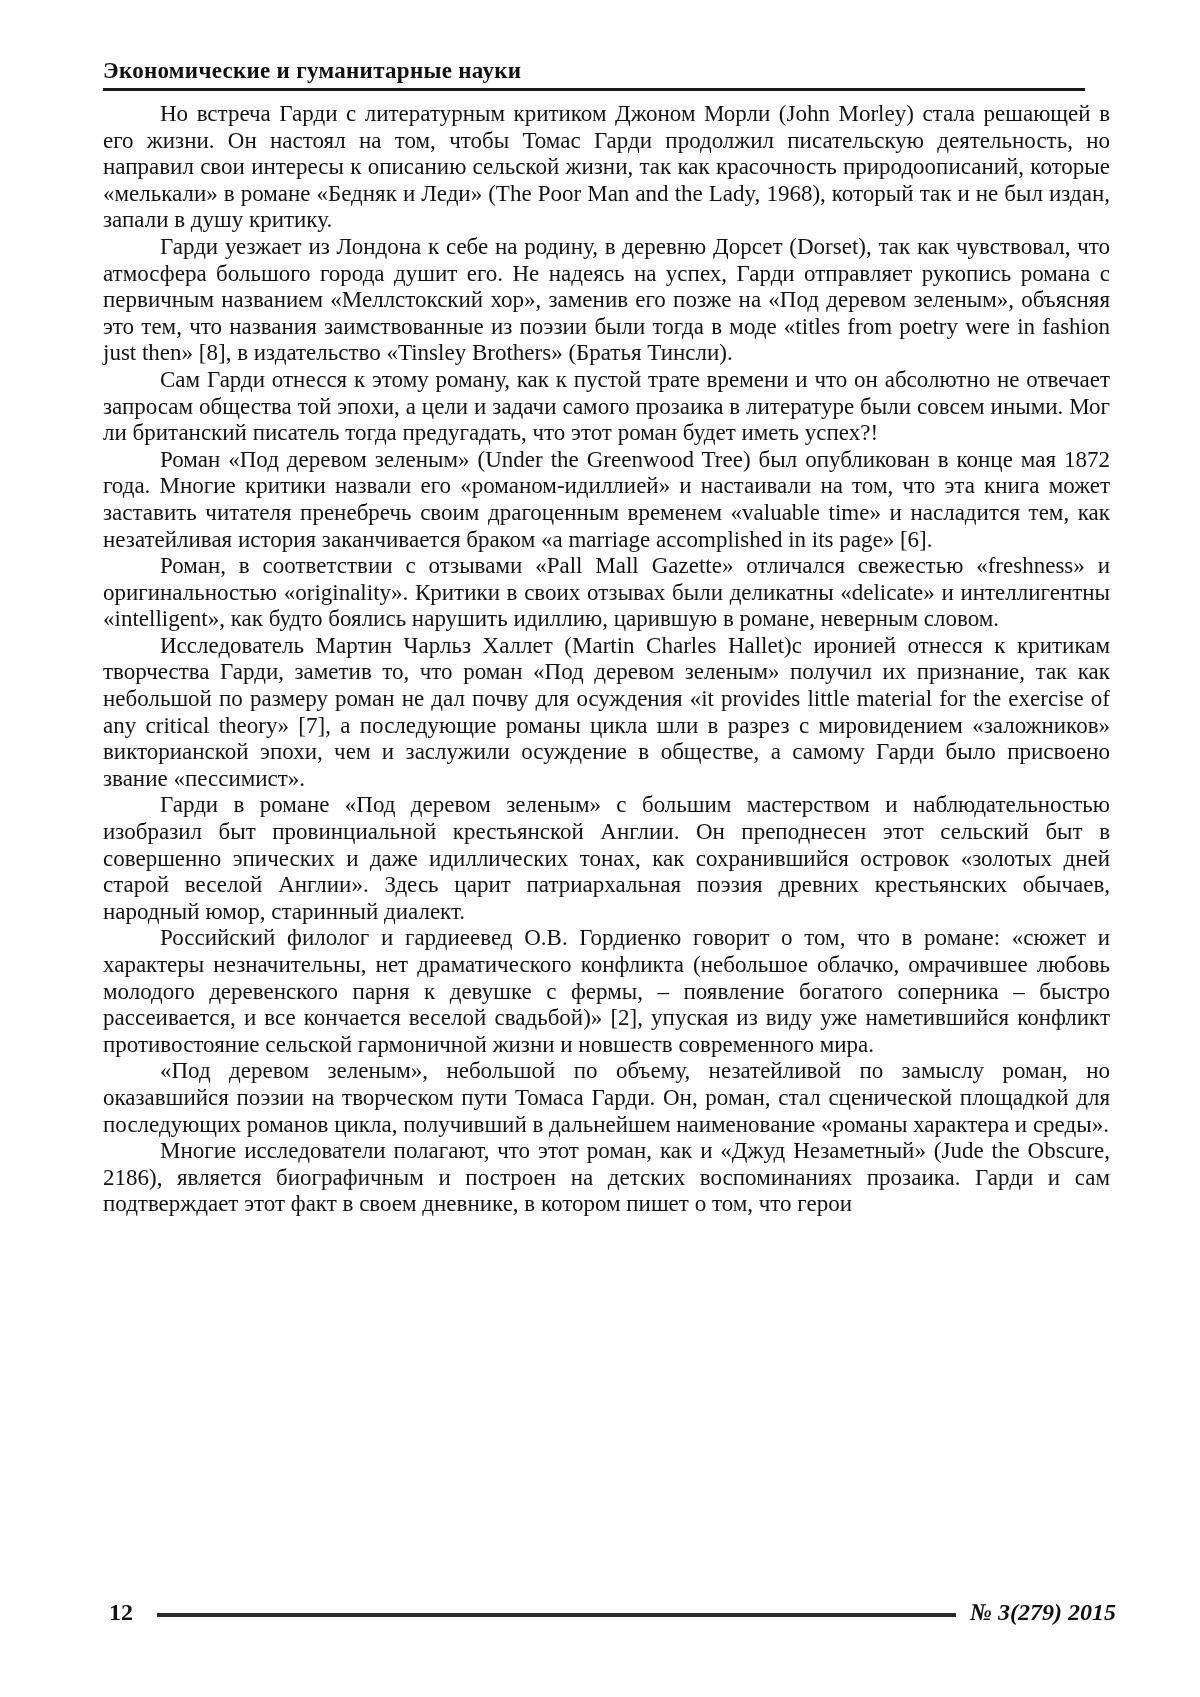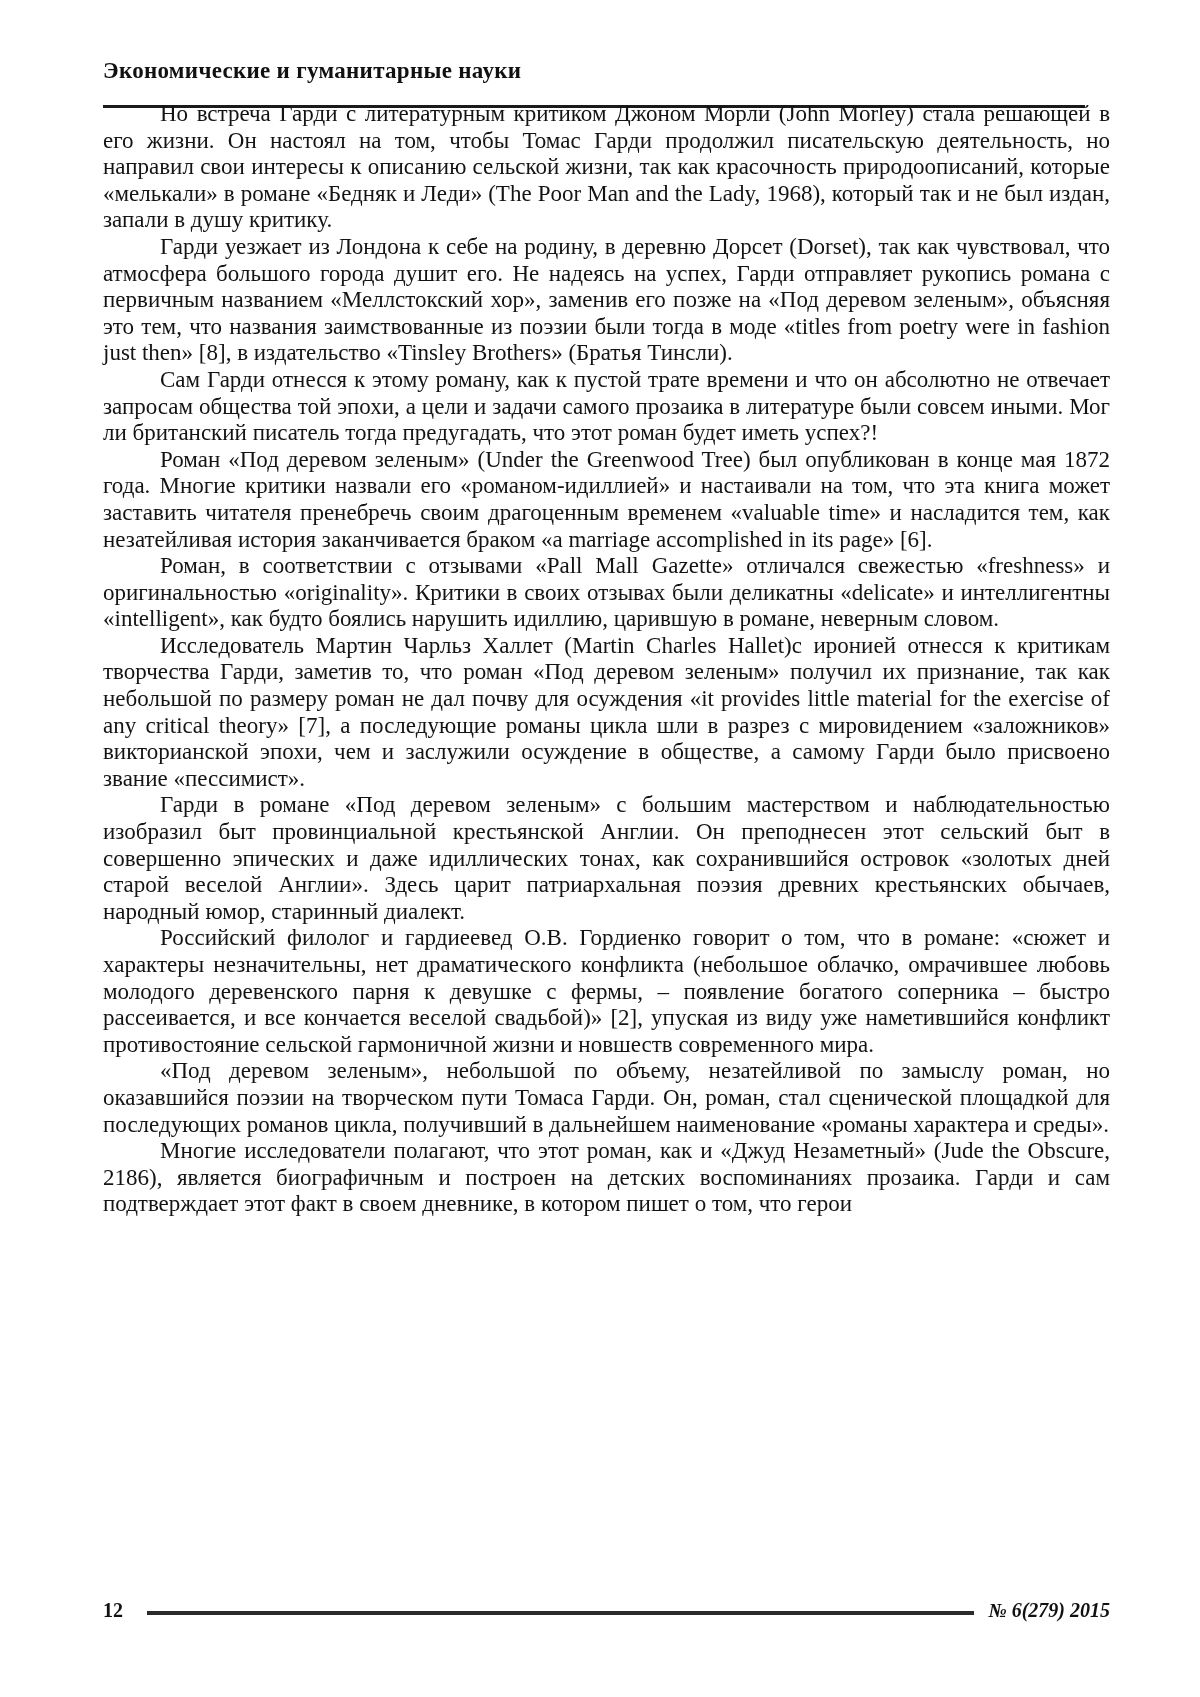--- a/index.html
+++ b/index.html
@@ -16,21 +16,21 @@
     font-family: "Liberation Serif", "DejaVu Serif", serif;
     overflow: hidden;
   }
   
   .page-header {
     position: absolute;
     left: 103px;
     top: 58px;
     width: 982px;
     border-bottom: 3px solid #1a1a1a;
-    padding-bottom: 22px;
+    padding-bottom: 5px;
   }
   .running-title {
     font-size: 23px;
     font-weight: bold;
     letter-spacing: 0.3px;
     color: #111111;
     line-height: 1.1;
   }
   
   .article-body {
@@ -47,26 +47,26 @@
     margin: 0;
     padding: 0;
     text-indent: 57px;
   }
   .article-body p.continued {
     text-indent: 0;
   }
   
   .page-footer {
     position: absolute;
-    left: 103px;
+    left: 109px;
     top: 1599px;
     width: 1007px;
     display: flex;
     align-items: center;
-    font-size: 20px;
+    font-size: 24px;
   }
   .page-number {
     font-weight: bold;
     flex: 0 0 auto;
   }
   .footer-rule {
     flex: 1 1 auto;
     height: 0;
     border-top: 4px solid #2b2b2b;
     margin: 0 14px 0 24px;
@@ -98,16 +98,16 @@
     <p>Исследователь Мартин Чарльз Халлет (Martin Charles Hallet)с иронией отнесся к критикам творчества Гарди, заметив то, что роман «Под деревом зеленым» получил их признание, так как небольшой по размеру роман не дал почву для осуждения «it provides little material for the exercise of any critical theory» [7], а последующие романы цикла шли в разрез с мировидением «заложников» викторианской эпохи, чем и заслужили осуждение в обществе, а самому Гарди было присвоено звание «пессимист».</p>
     <p>Гарди в романе «Под деревом зеленым» с большим мастерством и наблюдательностью изобразил быт провинциальной крестьянской Англии. Он преподнесен этот сельский быт в совершенно эпических и даже идиллических тонах, как сохранившийся островок «золотых дней старой веселой Англии». Здесь царит патриархальная поэзия древних крестьянских обычаев, народный юмор, старинный диалект.</p>
     <p>Российский филолог и гардиеевед О.В. Гордиенко говорит о том, что в романе: «сюжет и характеры незначительны, нет драматического конфликта (небольшое облачко, омрачившее любовь молодого деревенского парня к девушке с фермы, – появление богатого соперника – быстро рассеивается, и все кончается веселой свадьбой)» [2], упуская из виду уже наметившийся конфликт противостояние сельской гармоничной жизни и новшеств современного мира.</p>
     <p>«Под деревом зеленым», небольшой по объему, незатейливой по замыслу роман, но оказавшийся поэзии на творческом пути Томаса Гарди. Он, роман, стал сценической площадкой для последующих романов цикла, получивший в дальнейшем наименование «романы характера и среды».</p>
     <p>Многие исследователи полагают, что этот роман, как и «Джуд Незаметный» (Jude the Obscure, 2186), является биографичным и построен на детских воспоминаниях прозаика. Гарди и сам подтверждает этот факт в своем дневнике, в котором пишет о том, что герои</p>
   </main>
 
   <footer class="page-footer">
     <span class="page-number">12</span>
     <span class="footer-rule"></span>
-    <span class="issue-label">№ 6(279) 2015</span>
+    <span class="issue-label">№ 3(279) 2015</span>
   </footer>
 
 </div>
 
 </body></html>

